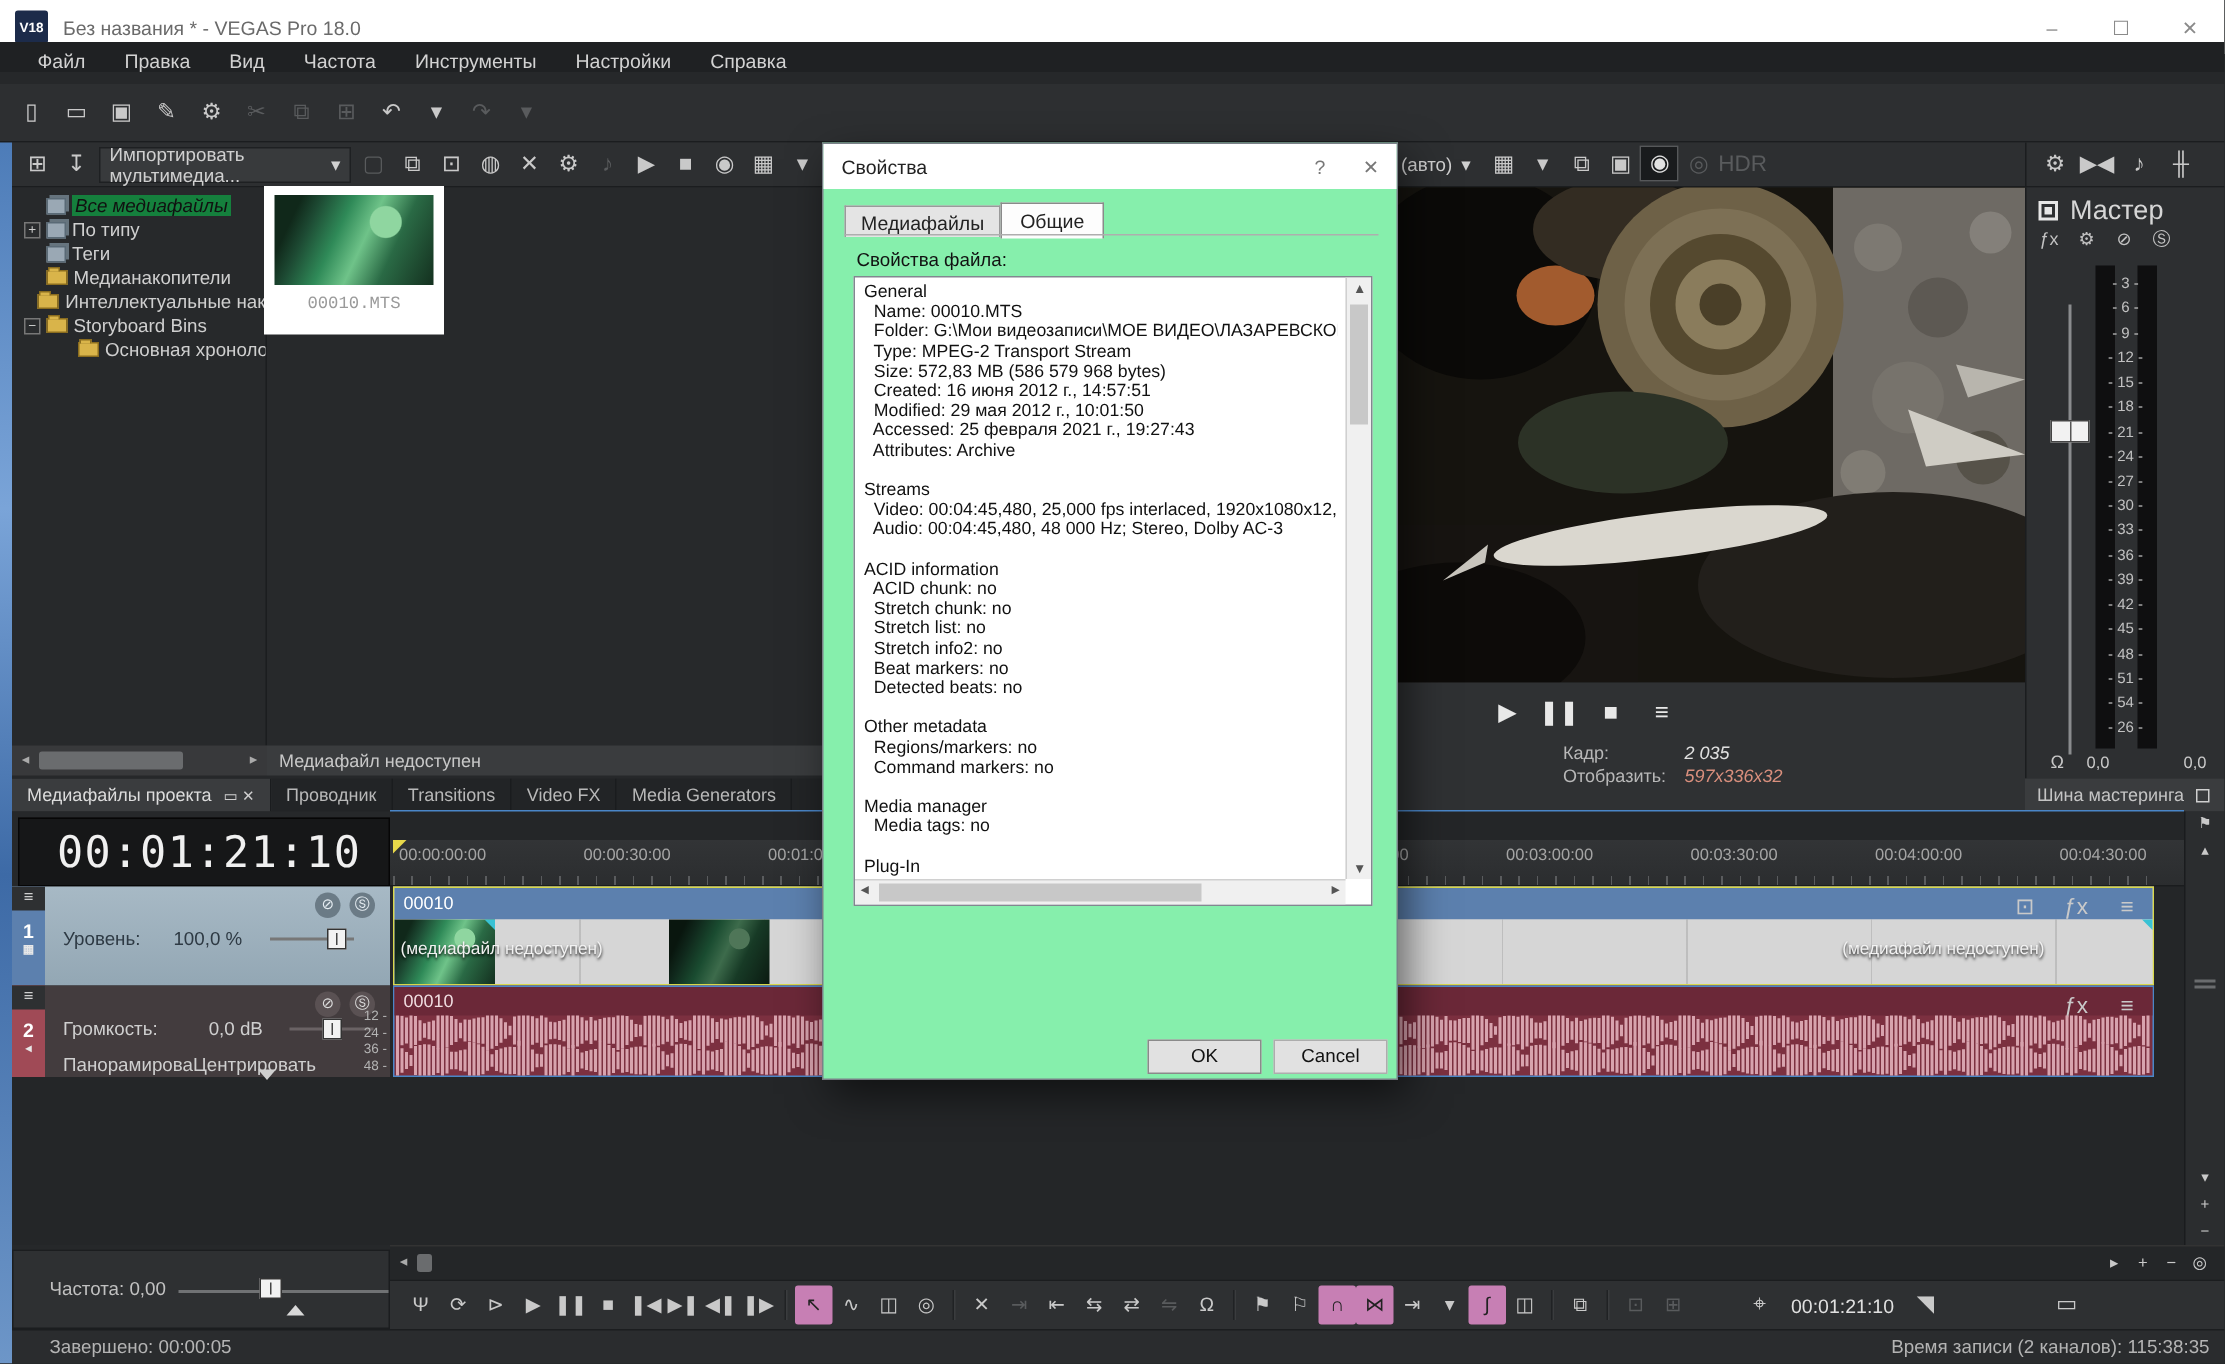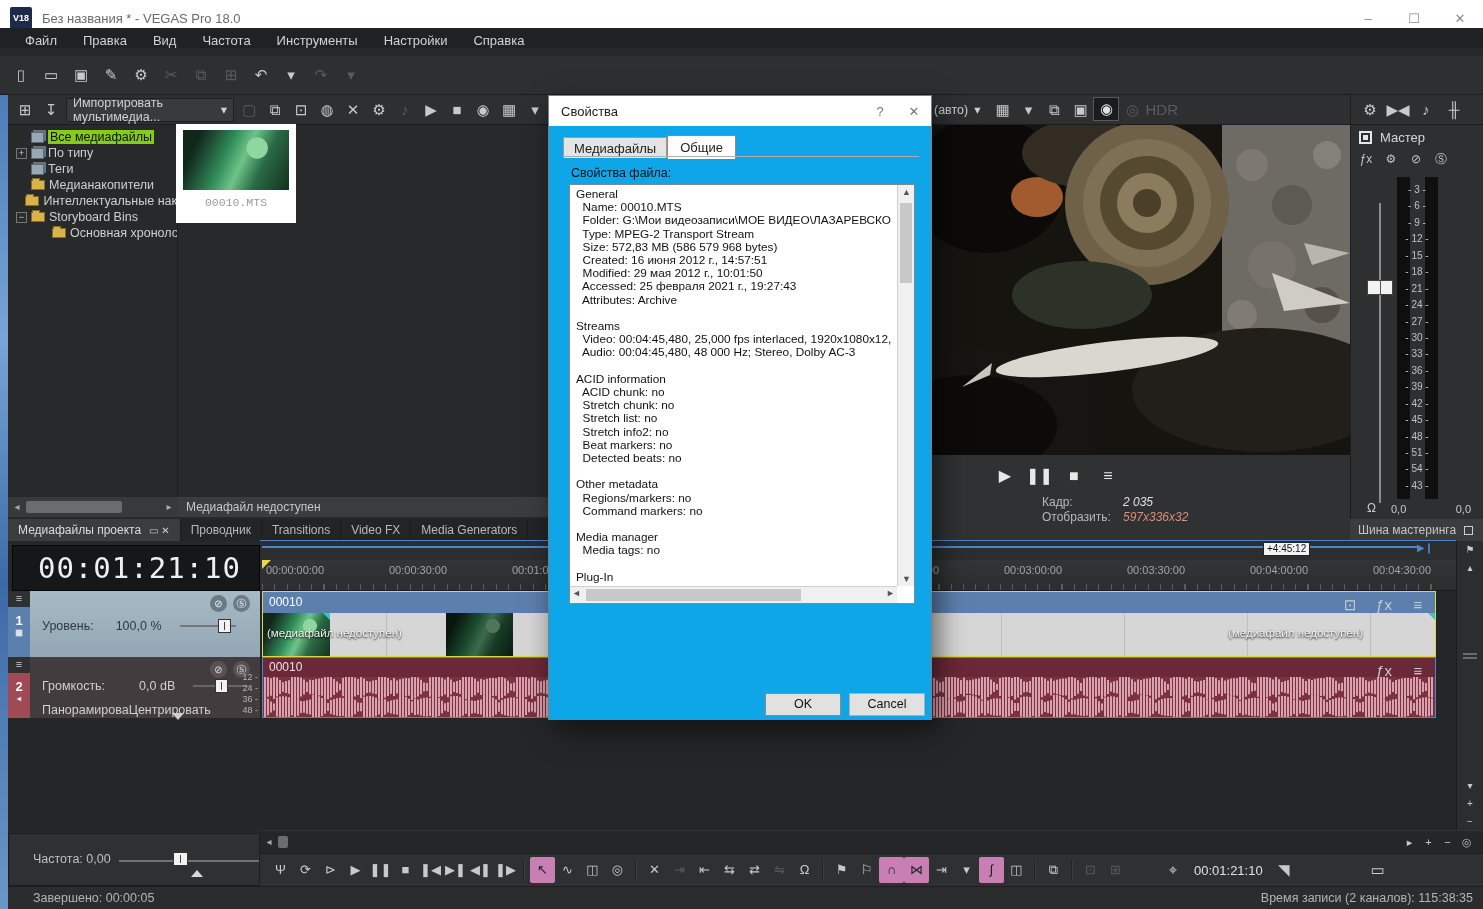--- a/index.html
+++ b/index.html
@@ -26,38 +26,38 @@
   .impbtn{height:24px;background:#383a3c;border:1px solid #1e2022;display:flex;align-items:center;padding:0 6px;gap:8px;color:#d0d0d0;font-size:12.5px;}
   .mp-body{left:8px;top:125px;width:540px;height:372px;background:#27292b;}
   .mp-tree{left:8px;top:125px;width:170px;height:372px;background:#27292b;border-right:1px solid #1b1d1f;padding-top:4px;overflow:hidden;}
   .tree-row{height:16px;display:flex;align-items:center;gap:4px;white-space:nowrap;}
   .exp{width:11px;height:11px;font-size:9px;line-height:9px;text-align:center;color:#cfcfcf;border:1px solid #777;background:#2a2c2e;margin-left:2px;}
   .exp.none{border:none;background:none;}
   .ico-media{width:13px;height:11px;background:#9aa8b4;border:1px solid #5a6a76;box-shadow:2px -2px 0 #66747e;flex:none;}
   .fldr{width:14px;height:10px;background:#d9b44a;border:1px solid #8a6c1e;position:relative;flex:none;}
   .fldr::before{content:"";position:absolute;left:0;top:-3px;width:6px;height:2px;background:#d9b44a;border:1px solid #8a6c1e;border-bottom:none;}
   .tlab{color:#cfcfcf;font-size:12.5px;}
-  .tlab.sel{background:#84cc16;color:#111;padding:0 2px;}
+  .tlab.sel{background:#15803d;color:#111;padding:0 2px;font-style:italic;}
   .thumbcard{left:176px;top:124px;width:120px;height:99px;background:#ffffff;}
   .aqua{left:183px;top:130px;width:106px;height:60px;background:
     radial-gradient(circle at 70% 30%, #8fd6a0 0 12%, transparent 13%),
     linear-gradient(115deg,#10281a 0 14%,#1d4a33 24%,#2f8a58 40%,#6fc389 55%,#2a6a45 72%,#14301f 100%);}
   .thumblabel{left:176px;top:196px;width:120px;text-align:center;color:#9a9a9a;font-size:11.5px;font-family:Liberation Mono, monospace;}
   .mp-hscroll{left:8px;top:497px;width:170px;height:20px;background:#38393b;display:flex;align-items:center;}
   .sbtn{width:18px;height:18px;text-align:center;line-height:18px;color:#aaa;font-size:10px;}
   .sthumb{height:12px;background:#6a6c6e;border-radius:2px;}
   .mp-status{left:178px;top:497px;width:370px;height:20px;background:#3a3c3e;color:#c8c8c8;font-size:12px;line-height:20px;padding-left:8px;}
   .mp-tabs{left:8px;top:519px;width:540px;height:22px;background:#222426;display:flex;overflow:hidden;}
   .tab{height:22px;line-height:22px;padding:0 10px;color:#b8b8b8;font-size:12px;white-space:nowrap;border-right:1px solid #1a1c1e;flex:none;}
   .tab.active{background:#3a3c3e;color:#dcdcdc;}
   .tab .tabx{margin-left:8px;font-size:10px;color:#cfcfcf;}
   .parttab{left:870px;top:519px;width:115px;height:22px;background:#222426;color:#b8b8b8;line-height:22px;}
   .parttab span{position:absolute;left:65px;}
   
-  .dialog{left:548px;top:95px;width:384px;height:625px;background:#0ea5e9;border:1px solid #7a8088;box-shadow:6px 10px 26px rgba(0,0,0,.55);}
+  .dialog{left:548px;top:95px;width:384px;height:625px;background:#86efac;border:1px solid #7a8088;box-shadow:6px 10px 26px rgba(0,0,0,.55);}
   .dlg-title{position:absolute;left:0;top:0;width:100%;height:30px;background:#ffffff;display:flex;align-items:center;}
   .dlg-title .t{margin-left:12px;color:#222;font-size:13px;}
   .dlg-btn{width:34px;text-align:center;color:#777;font-size:13px;}
   .dlg-tabs{position:absolute;left:14px;top:38px;display:flex;align-items:flex-end;}
   .dtab{border:1px solid #9a9a9a;border-bottom:none;background:#e4e4e4;padding:3px 10px 2px;font-size:13px;color:#222;}
   .dtab.on{background:#fdfdfd;padding:4px 12px 4px;position:relative;top:1px;border-color:#8a8a8a;}
   .dlg-sep{position:absolute;left:14px;top:60px;width:356px;border-top:1px solid #aeaeae;}
   .dlg-label{position:absolute;left:22px;top:70px;color:#111;font-size:12.5px;}
   .dlg-box{position:absolute;left:20px;top:88px;width:346px;height:420px;background:#fff;border:1px solid #828790;overflow:hidden;}
   .dlg-lines{position:absolute;left:6px;top:3px;right:22px;bottom:18px;overflow:hidden;}
@@ -77,21 +77,21 @@
   .autodrop{display:flex;align-items:center;gap:6px;color:#cfcfcf;padding:0 6px;font-size:12.5px;}
   .pv-scene{left:932px;top:125px;width:418px;height:330px;background:#15130f;}
   .pv-bottom{left:932px;top:455px;width:418px;height:85px;background:#2f3133;}
   .pv-trans{position:absolute;left:60px;top:8px;display:flex;gap:8px;}
   .pv-trans .tbi{font-size:16px;color:#e8e8e8;}
   .pv-info{position:absolute;left:110px;top:40px;font-size:12px;color:#b8b8b8;line-height:15px;}
   .pv-vals{position:absolute;left:191px;top:40px;font-size:12px;line-height:15px;font-style:italic;}
   
   .ms-toolbar{left:1350px;top:95px;width:133px;height:30px;background:#2d2f31;border-bottom:1px solid #1b1d1f;display:flex;align-items:center;padding-left:6px;gap:2px;border-left:1px solid #1b1d1f;}
   .ms-panel{left:1350px;top:125px;width:133px;height:394px;background:#2d2f31;border-left:1px solid #1b1d1f;}
-  .ms-head{position:absolute;left:8px;top:5px;display:flex;align-items:center;gap:8px;color:#d6d6d6;font-size:13px;}
+  .ms-head{position:absolute;left:8px;top:5px;display:flex;align-items:center;gap:8px;color:#d6d6d6;font-size:18px;}
   .sqico{width:13px;height:13px;border:2px solid #e6e6e6;background:#2d2f31;display:inline-block;}
   .sqico::after{content:"";display:block;width:5px;height:5px;margin:2px;background:#e6e6e6;}
   .ms-icons{position:absolute;left:4px;top:24px;display:flex;gap:3px;}
   .ms-icons .tbi{min-width:22px;height:20px;line-height:20px;font-size:12px;color:#c2c2c2;}
   .fader-line{position:absolute;left:28px;top:78px;width:2px;height:300px;background:#8a8c8e;}
   .fader-handle{position:absolute;left:16px;top:155px;width:26px;height:15px;background:#f2f2f2;border:1px solid #444;}
   .fader-handle::after{content:"";position:absolute;left:12px;top:0;width:1px;height:13px;background:#555;}
   .meter{position:absolute;top:52px;width:13px;height:322px;background:#0f0f10;}
   .m1{left:46px;} .m2{left:74px;}
   .ms-scale{position:absolute;left:36px;top:60px;width:60px;height:306px;display:flex;flex-direction:column;justify-content:space-between;z-index:2;}
@@ -385,21 +385,21 @@
       <div>- 27 -</div>
       <div>- 30 -</div>
       <div>- 33 -</div>
       <div>- 36 -</div>
       <div>- 39 -</div>
       <div>- 42 -</div>
       <div>- 45 -</div>
       <div>- 48 -</div>
       <div>- 51 -</div>
       <div>- 54 -</div>
-      <div>- 43 -</div>
+      <div>- 26 -</div>
     </div>
   <div class="ms-lock">Ω</div>
   <div class="ms-vals">
     <span>0,0</span>
     <span>0,0</span>
   </div>
 </div>
 <div class="abs bus-tab">
   <span>Шина мастеринга</span>
   <span class="minisq"></span>
@@ -451,25 +451,20 @@
     <div class="t2scale">
         <div>12 -</div>
         <div>24 -</div>
         <div>36 -</div>
         <div>48 -</div>
       </div>
   </div>
 </div>
 
 <div class="abs tl-canvas">
-  <div class="markerbar">
-    <div class="markline"></div>
-    <div class="marklabel">+4:45:12</div>
-    <div class="markarrow">▶❙</div>
-  </div>
   <div class="ruler">
     <div class="looptri"></div>
   <span class="rlab" style="left: 6px;">00:00:00:00</span>
       <span class="rlab" style="left: 129px;">00:00:30:00</span>
       <span class="rlab" style="left: 252px;">00:01:00:00</span>
       <span class="rlab" style="left: 375px;">00:01:30:00</span>
       <span class="rlab" style="left: 498px;">00:02:00:00</span>
       <span class="rlab" style="left: 621px;">00:02:30:00</span>
       <span class="rlab" style="left: 744px;">00:03:00:00</span>
       <span class="rlab" style="left: 867px;">00:03:30:00</span>

